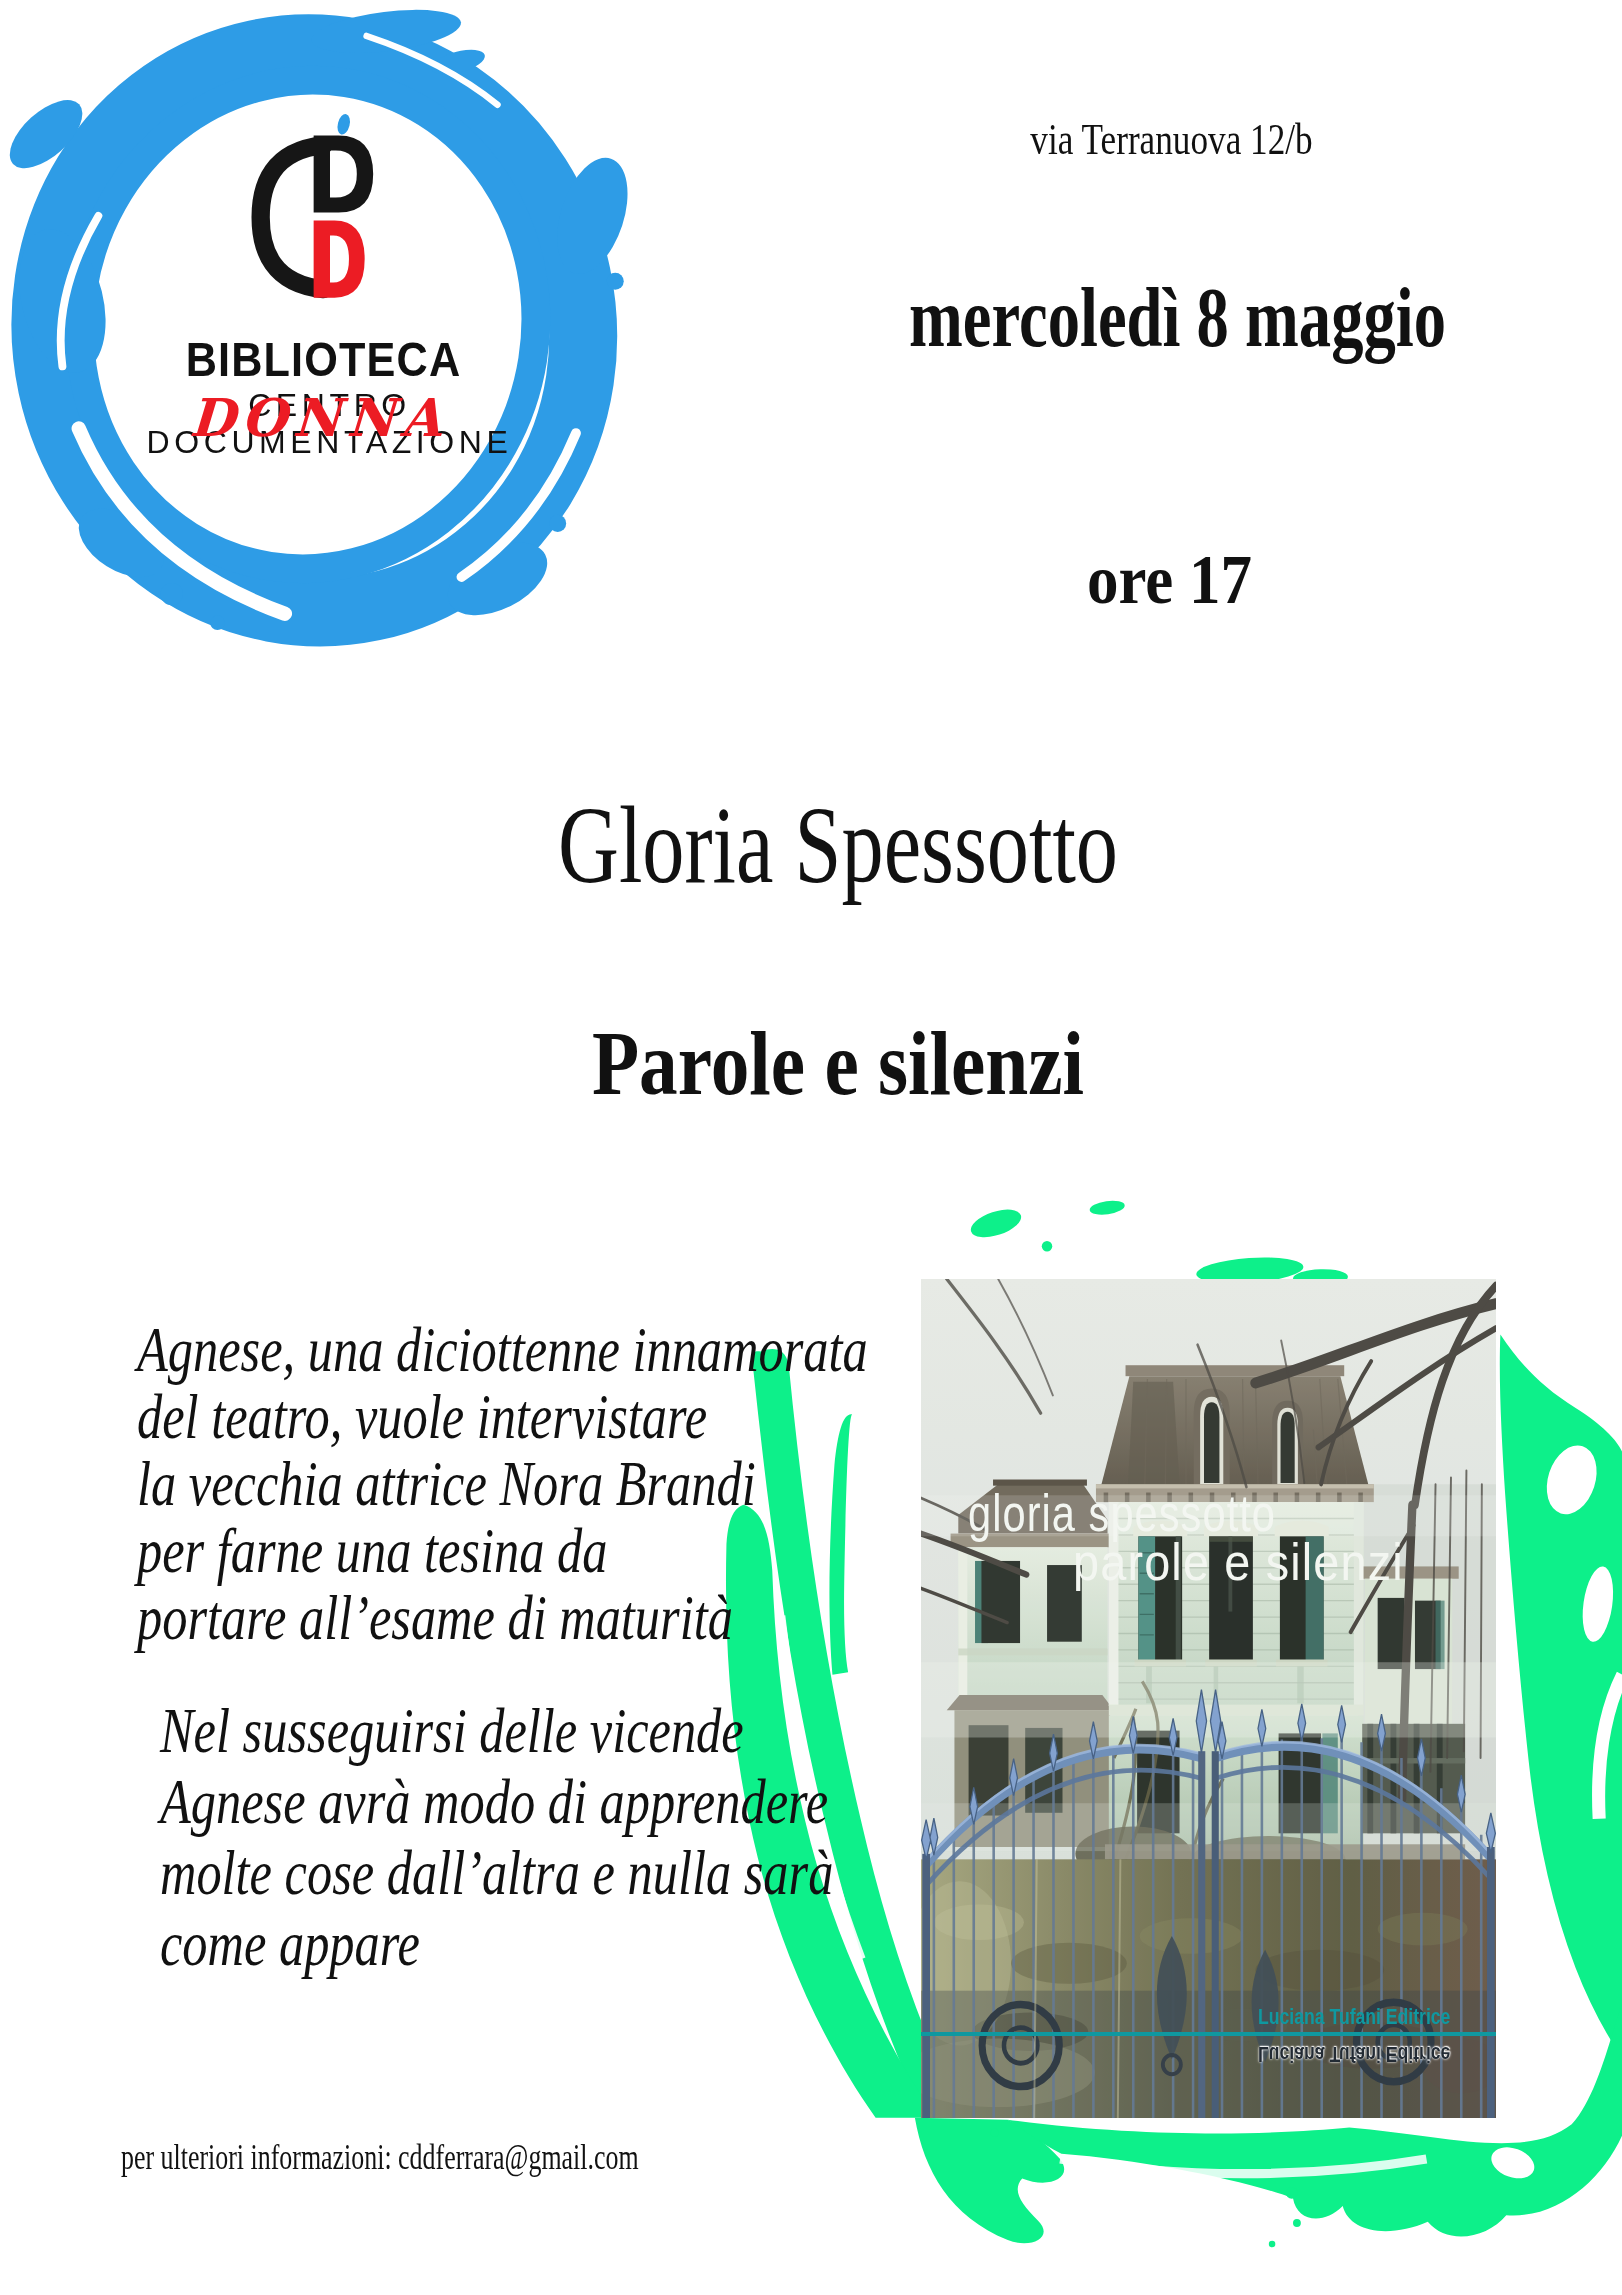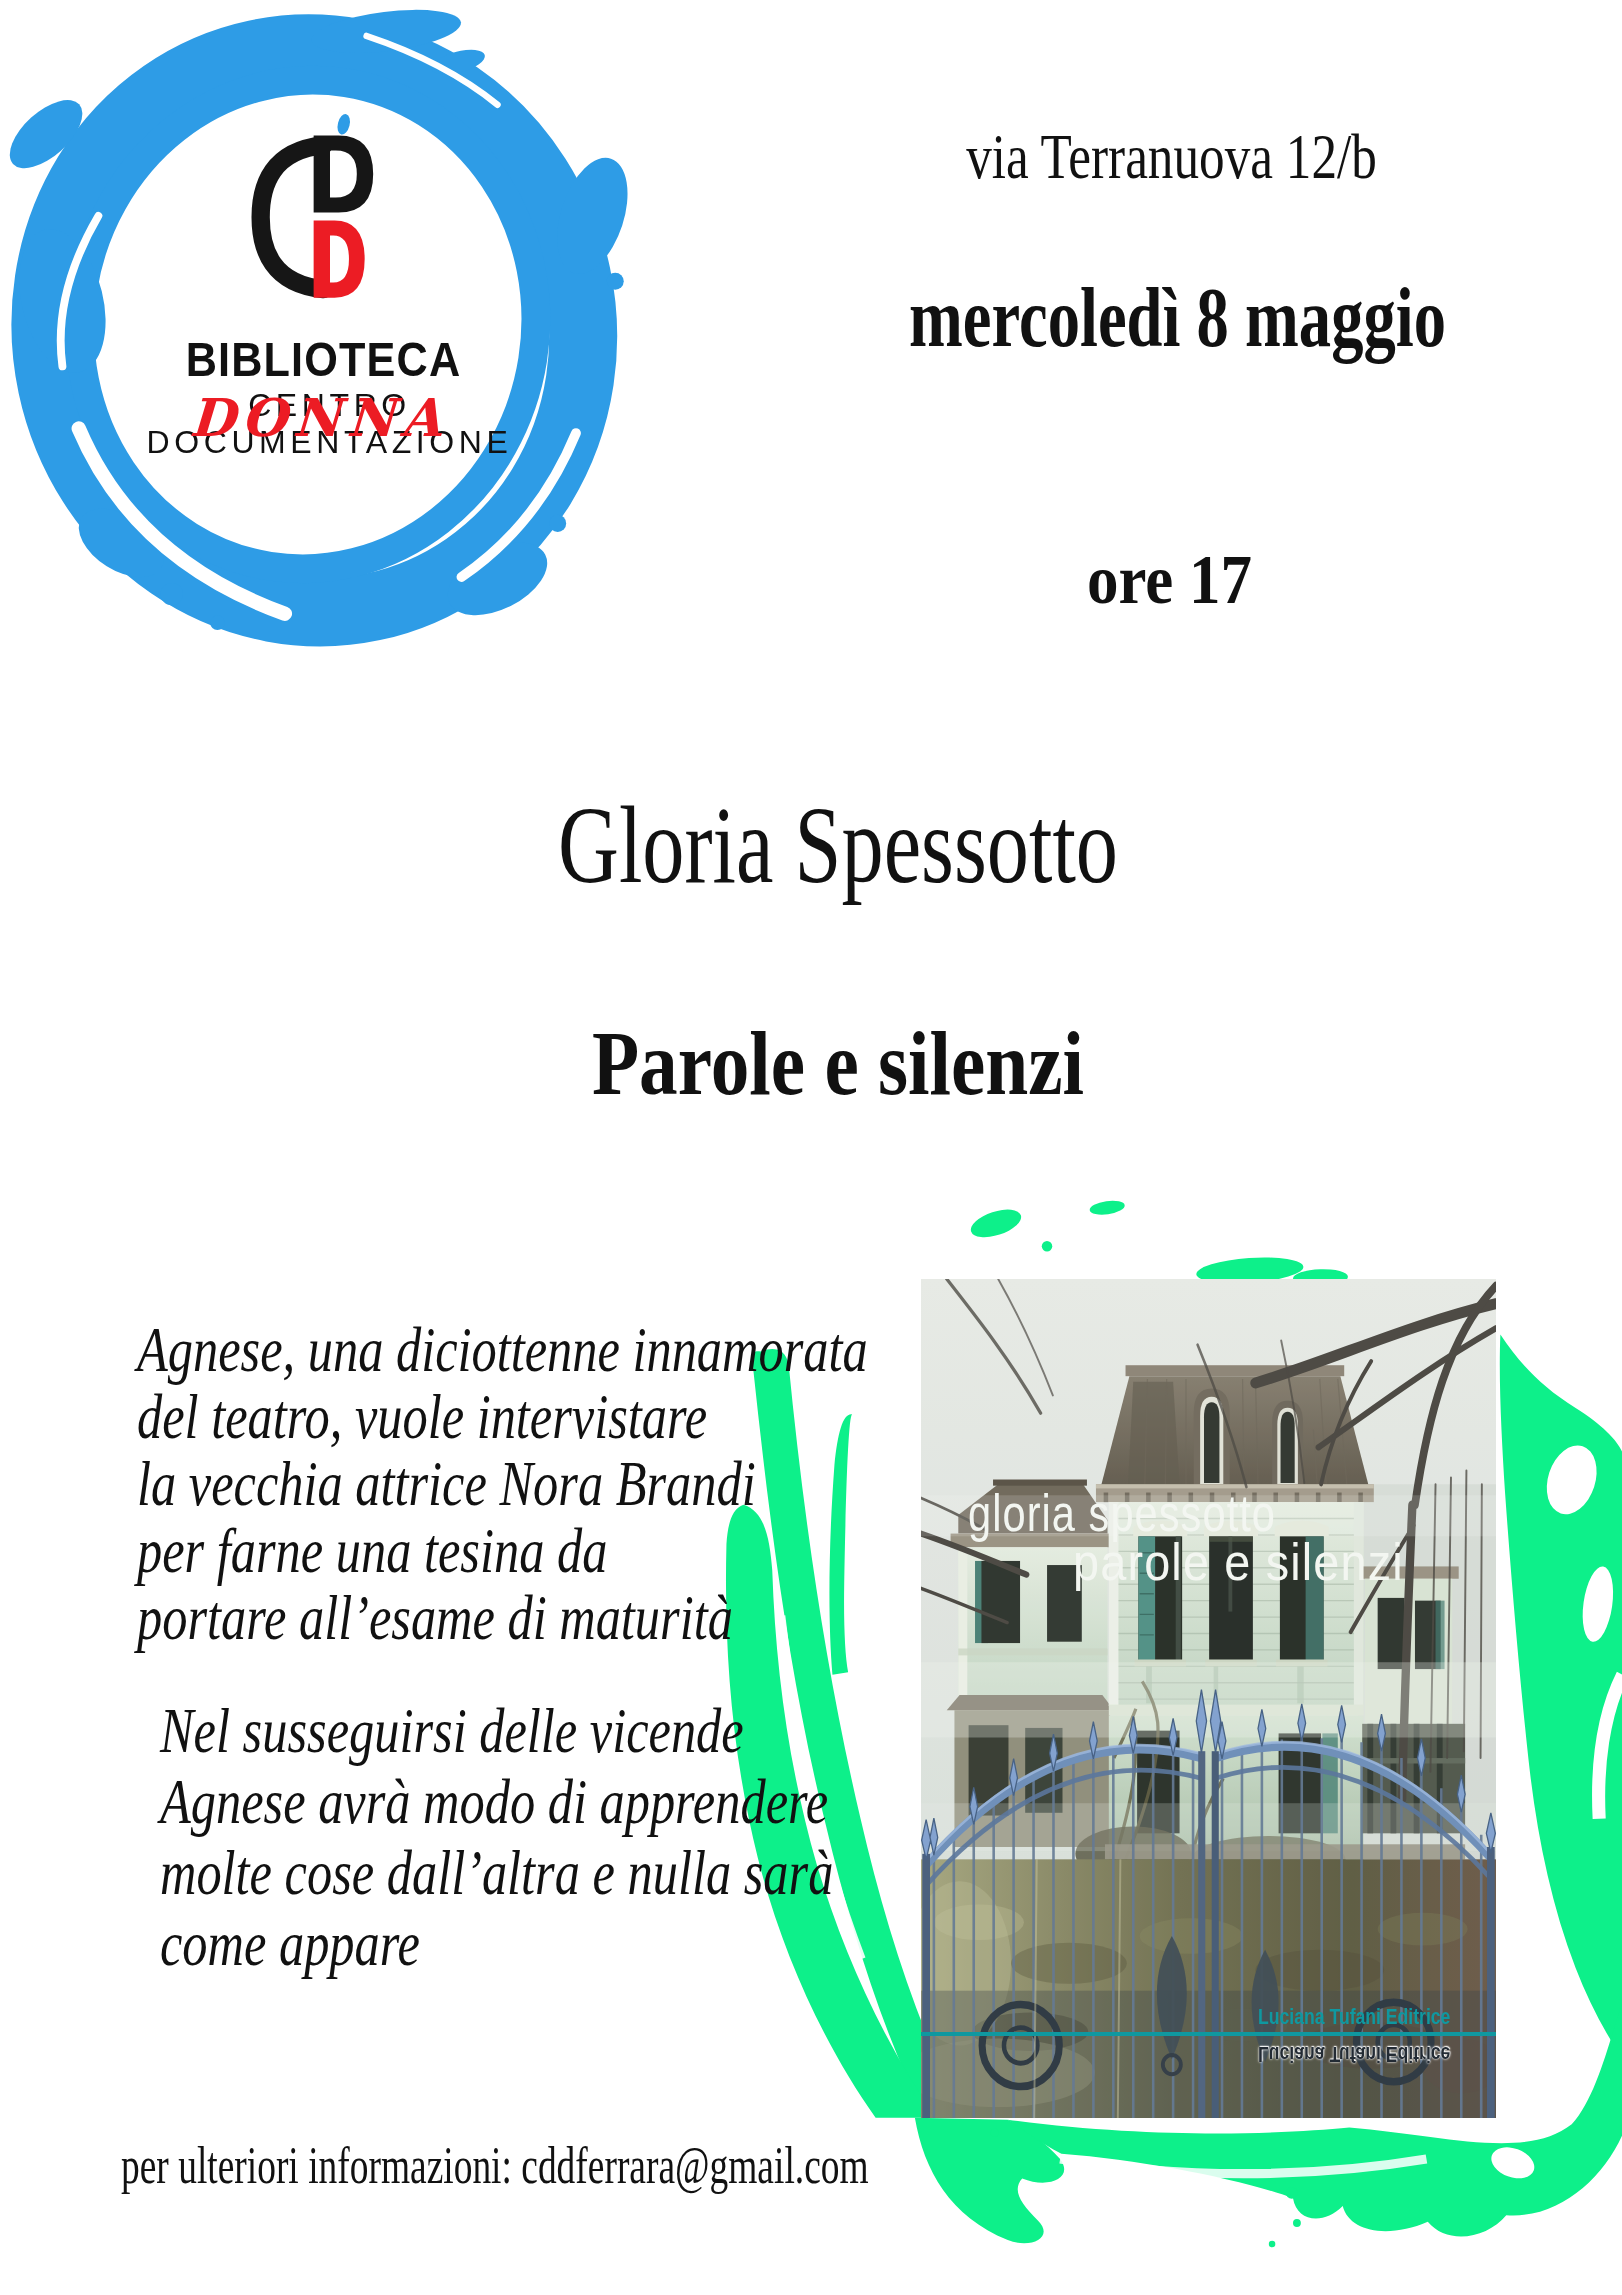--- a/index.html
+++ b/index.html
@@ -130,21 +130,21 @@
   <div class="abs sans b ctr" style="left:62px;top:310px;width:523px;font-size:48px;letter-spacing:1.3px;z-index:2;">
     <div class="cx90">BIBLIOTECA</div>
   </div>
   <div class="abs sans ctr" style="left:68px;top:365px;width:523px;font-size:32px;letter-spacing:4.6px;z-index:2;">
     <div>CENTRO DOCUMENTAZIONE</div>
   </div>
   <div class="abs b i ctr" style="left: 62px; top: 387px; width: 523px; font-size: 52px; letter-spacing: 6.5px; z-index: 2; font-family: &quot;DejaVu Serif&quot;, serif; transform: skewX(-6deg); color: rgb(236, 28, 36);">
     <div>DONNA</div>
   </div>
 
-  <div class="abs serif ctr" style="left:720px;top:120px;width:903px;font-size:64px;z-index:2;">
+  <div class="abs serif ctr" style="left:720px;top:114px;width:903px;font-size:44px;z-index:2;">
     <div class="cx80">via Terranuova 12/b</div>
   </div>
   <div class="abs serif b ctr" style="left:726px;top:268px;width:903px;font-size:85px;z-index:2;">
     <div class="cx76">mercoledì 8 maggio</div>
   </div>
   <div class="abs serif b ctr" style="left:718px;top:524px;width:903px;font-size:70px;z-index:2;margin-top:16px;">
     <div class="cx90">ore 17</div>
   </div>
 
   <div class="abs serif ctr" style="left:249px;top:781px;width:1178px;font-size:111px;z-index:2;">
@@ -391,18 +391,18 @@
     </svg>
 
     <div class="abs cover-title oL cx80" style="left:47px;top:204px;font-size:52px;">gloria spessotto</div>
     <div class="abs cover-title oL cx90" style="left:152px;top:253px;font-size:52px;">parole e silenzi</div>
 
     <div class="abs" style="left: 0px; top: 753px; width: 575px; height: 3.9px; background: rgb(15, 152, 160);"></div>
     <div class="abs pubname oR cx80" style="right: 46px; top: 725px; color: rgb(15, 152, 160);">Luciana Tufani Editrice</div>
     <div class="abs pubmirror oR" style="right:46px;top:762px;transform:scaleY(-1) scaleX(.8);">Luciana Tufani Editrice</div>
   </div>
 
-  <div class="abs serif" style="left:121px;top:2136px;font-size:52px;z-index:2;white-space:nowrap;text-align:right;">
+  <div class="abs serif" style="left:121px;top:2136px;font-size:36px;z-index:2;white-space:nowrap;text-align:right;">
     <div class="cx72 oL">per ulteriori informazioni: cddferrara@gmail.com</div>
   </div>
 
 </div>
 
 
 </body></html>

